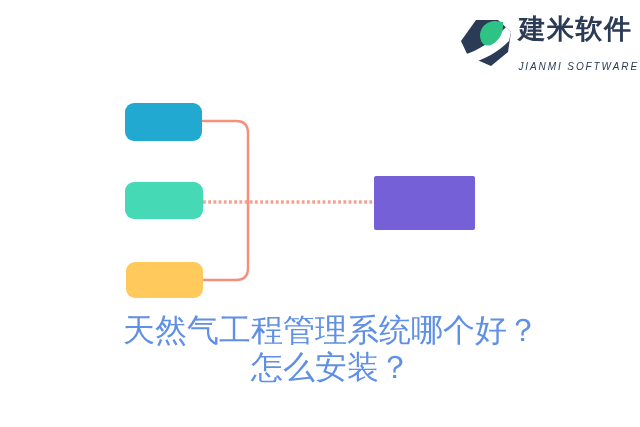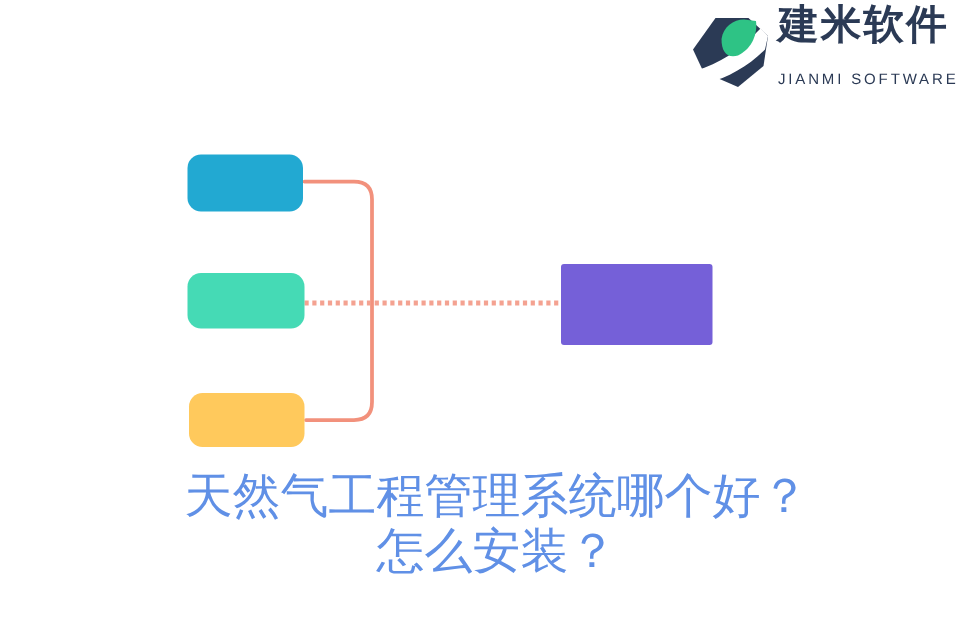--- a/index.html
+++ b/index.html
@@ -8,43 +8,44 @@
     width: 640px;
     height: 427px;
     background: #ffffff;
     overflow: hidden;
     font-family: "Liberation Sans", sans-serif;
   }
 
   
   .logo {
     position: absolute;
-    top: 1px;
+    top: 14px;
     right: 1px;
     display: flex;
-    align-items: flex-end;
+    align-items: center;
     gap: 4px;
   }
   .logo-icon { width: 56px; height: 48px; display: block; }
   .logo-text { display: flex; flex-direction: column; align-items: flex-start; padding-top: 1px; }
   .logo-title {
     font-size: 27px;
     font-weight: 700;
     line-height: 29px;
     color: #2b3a55;
     letter-spacing: 1.5px;
     white-space: nowrap;
   }
   .logo-subtitle {
     font-size: 10px;
     font-weight: 400;
     color: #2b3a55;
     letter-spacing: 1.9px;
     margin-top: 17px;
     white-space: nowrap;
+    font-style: italic;
   }
 
   
   .node { position: absolute; }
   .node-rounded { border-radius: 9px; }
   .node-top-left    { left: 125px; top: 103px; width: 77px;  height: 38px; background: #22a9d2; }
   .node-middle-left { left: 125px; top: 182px; width: 78px;  height: 37px; background: #45dab5; }
   .node-bottom-left { left: 126px; top: 262px; width: 77px;  height: 36px; background: #ffc95c; }
   .node-right       { left: 374px; top: 176px; width: 101px; height: 54px; background: #7560d8; border-radius: 2px; }
 

